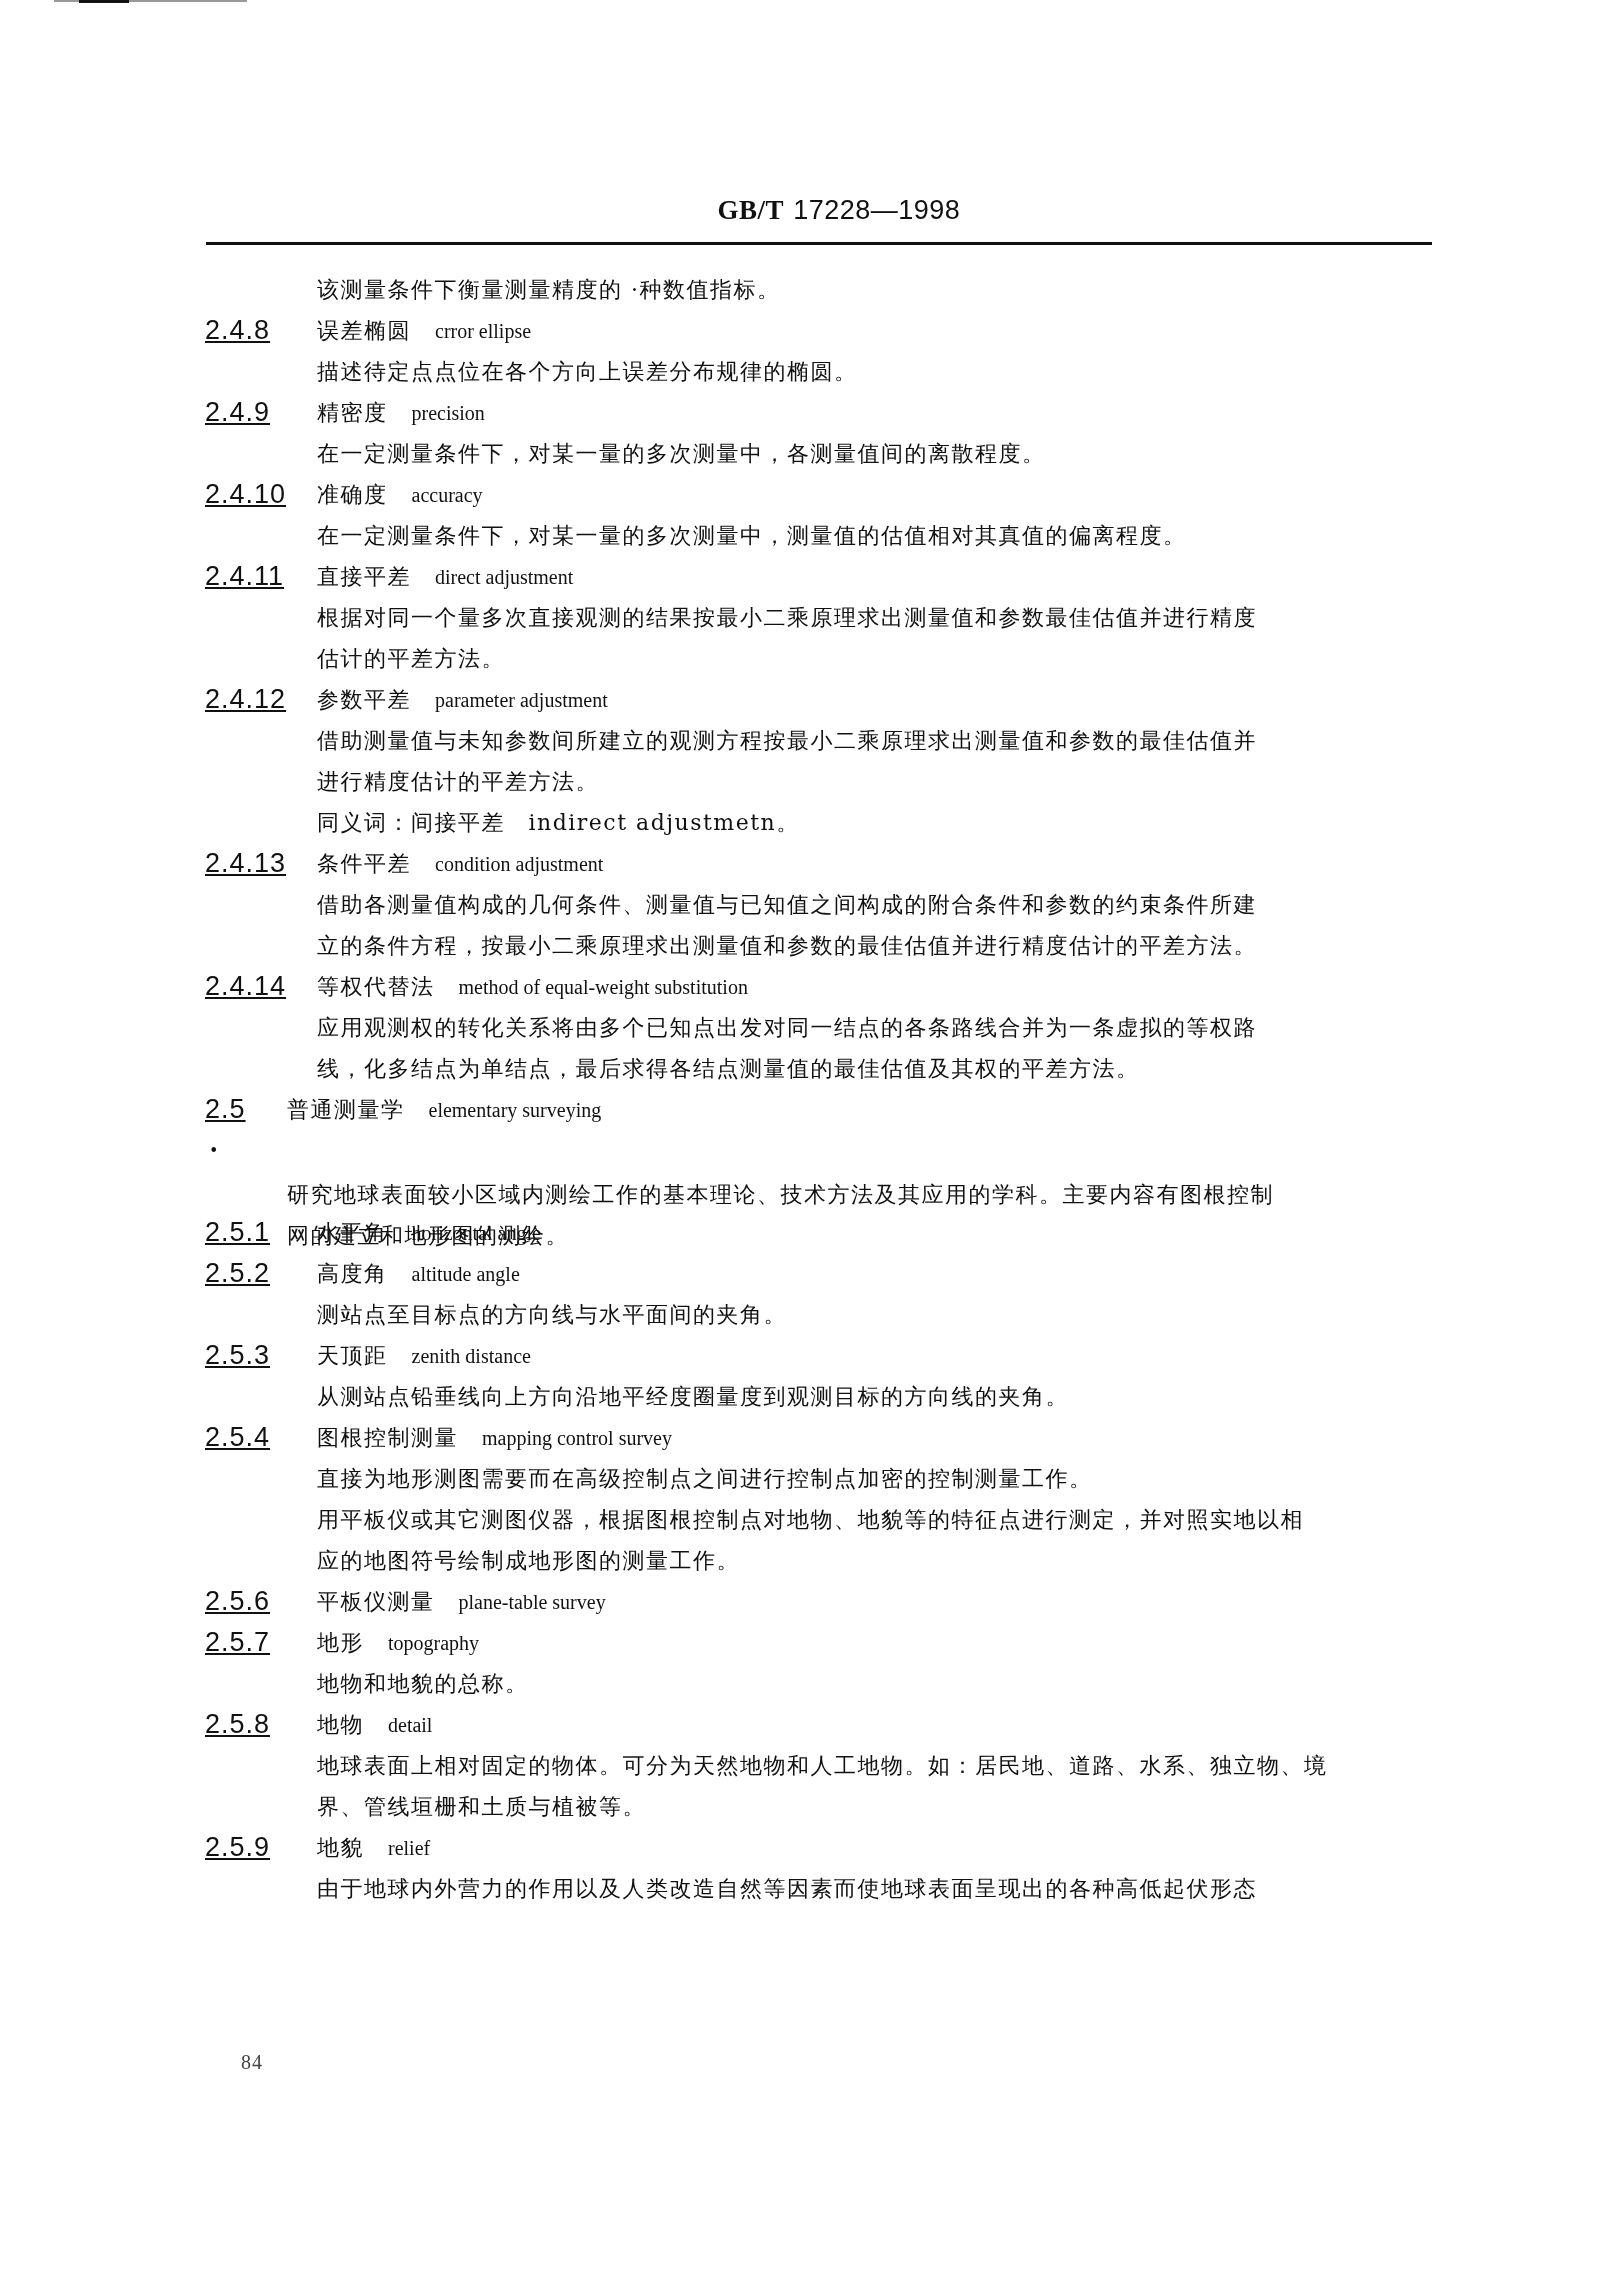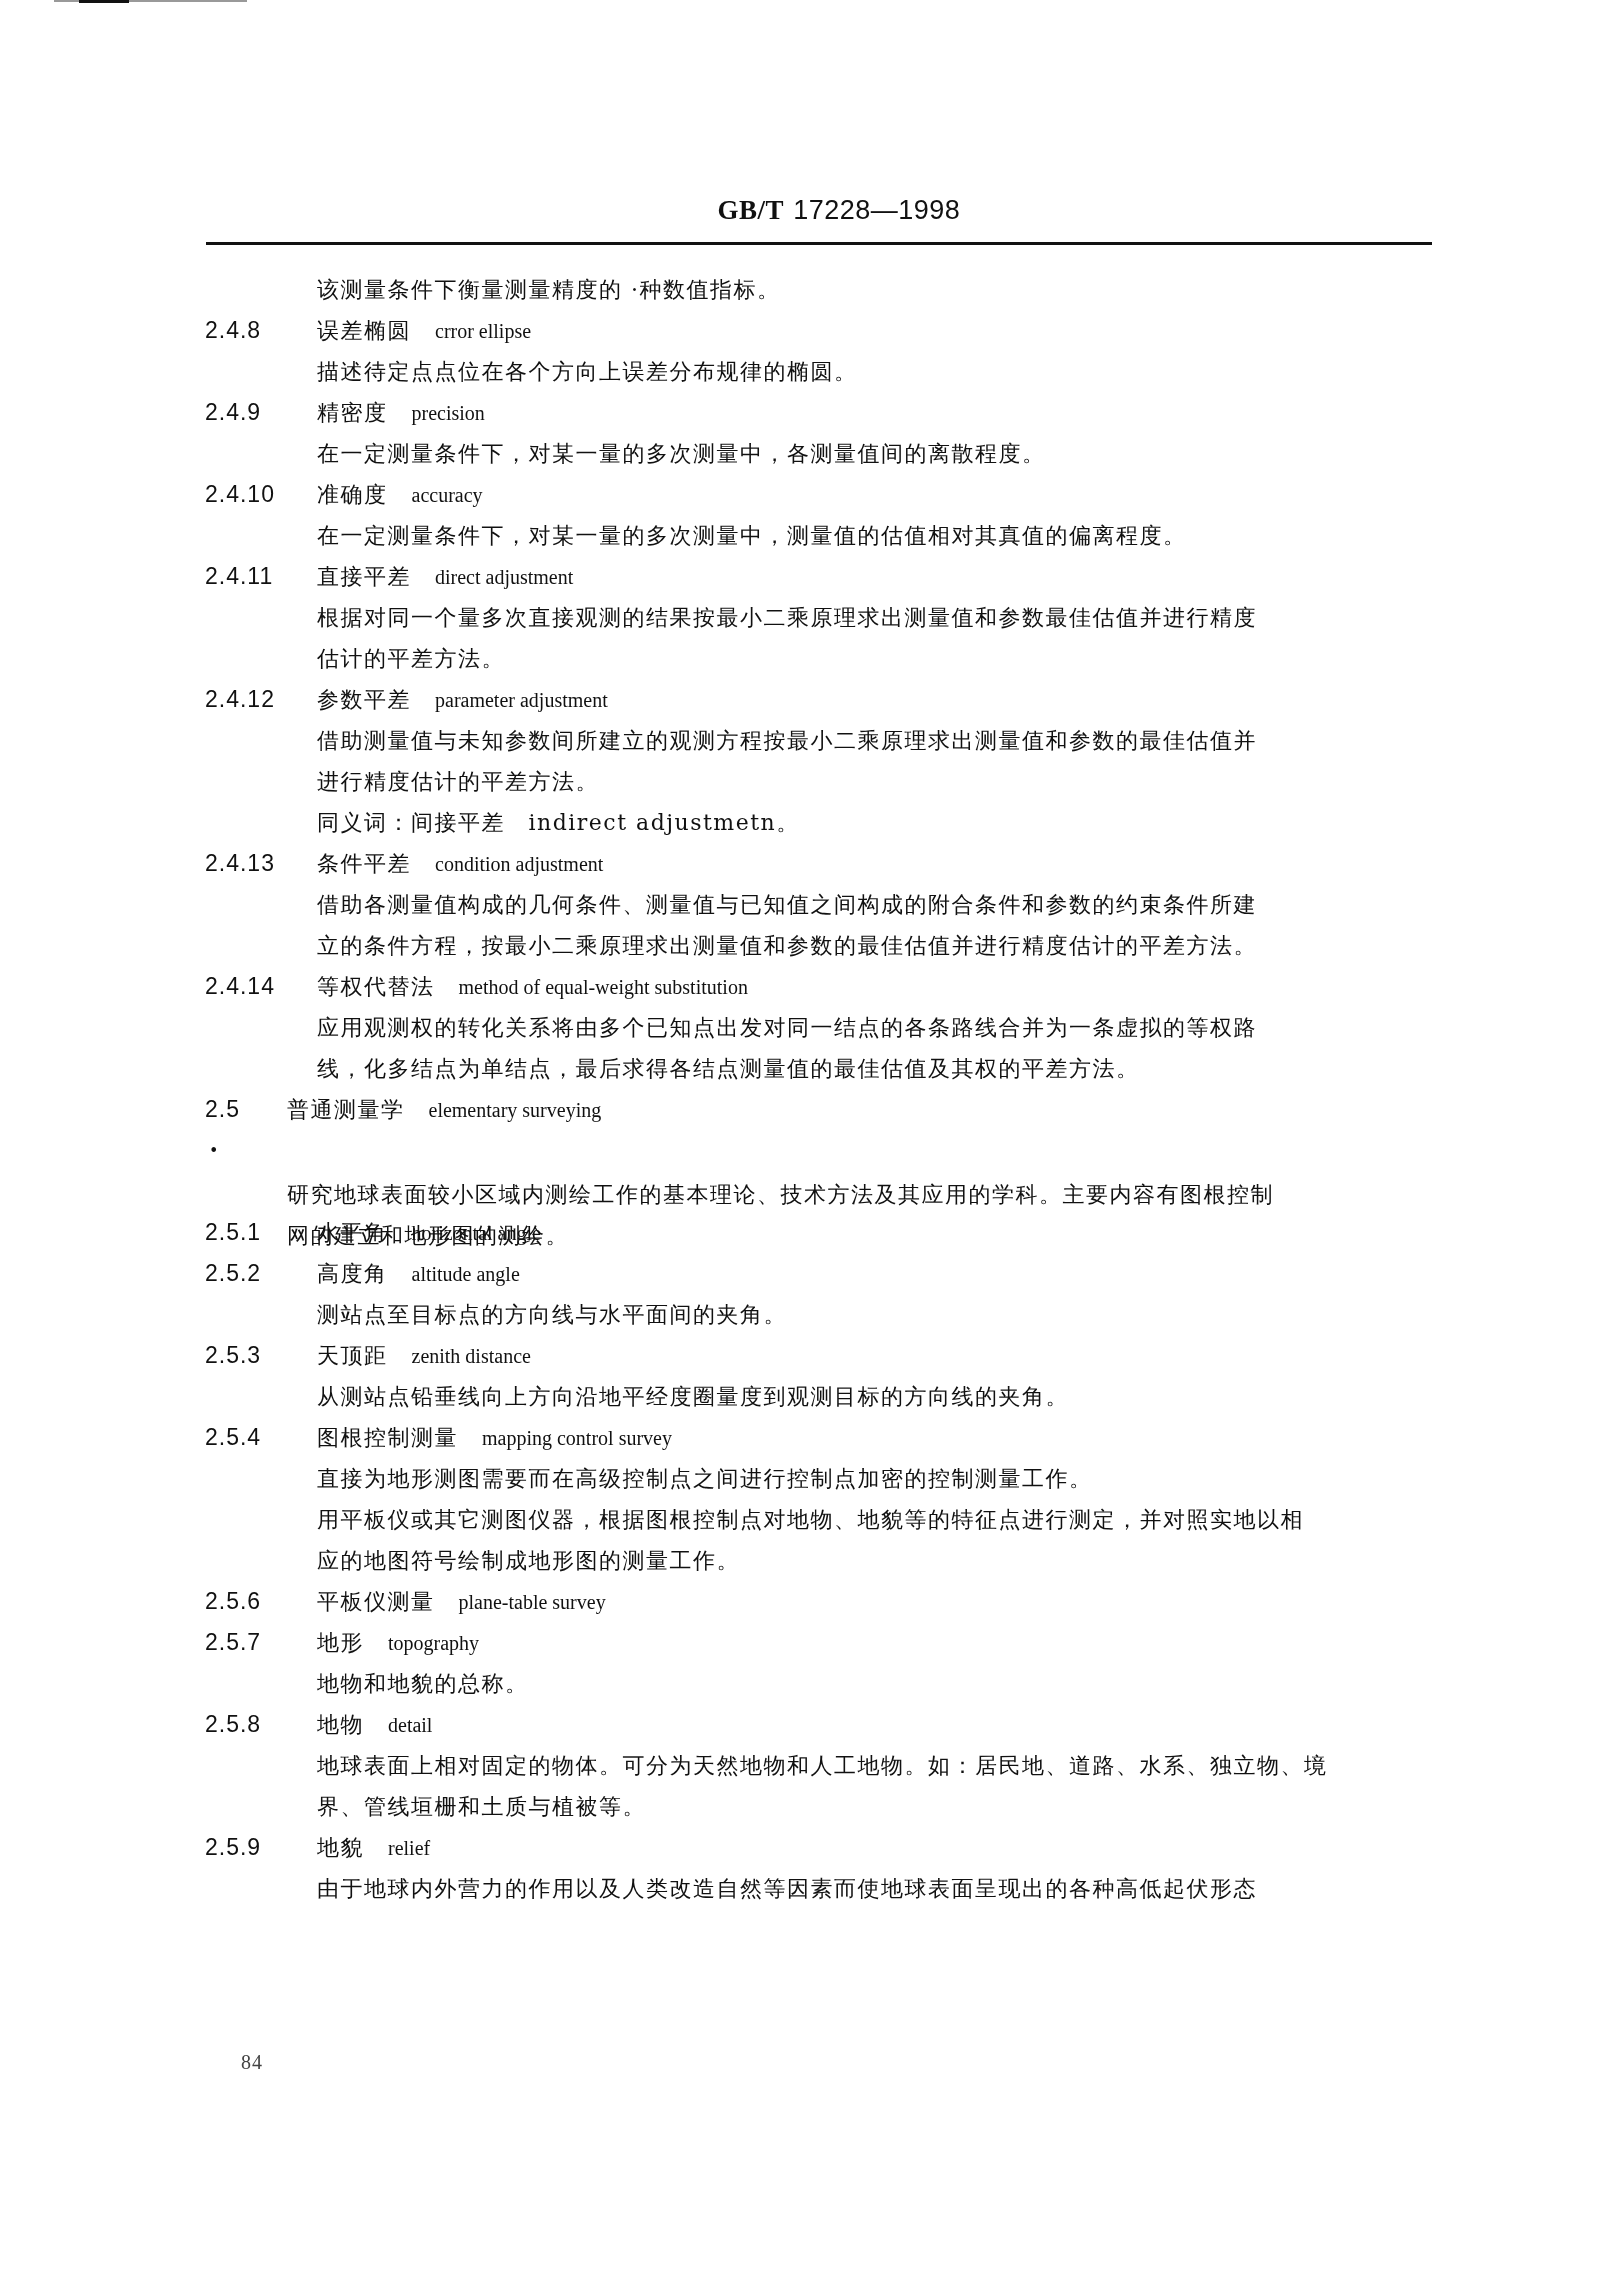--- a/index.html
+++ b/index.html
@@ -7,21 +7,21 @@
          font-family: "DejaVu Serif", "Liberation Serif", serif; color: #111; }
   .scan-mark { position: absolute; left: 54px; top: 0; width: 193px; height: 2px; background: #999; }
   .scan-mark::before { content: ""; position: absolute; left: 25px; top: 0; width: 50px; height: 3px; background: #111; }
   .header { position: absolute; top: 194px; left: 0; width: 1610px; text-align: center;
             font-size: 27px; letter-spacing: 0.5px; padding-left: 34px; }
   .header .gb { font-family: "Liberation Serif", serif; font-weight: bold; }
   .header .num { font-family: "Liberation Sans", sans-serif; }
   .rule { position: absolute; left: 206px; top: 242px; width: 1226px; height: 3px; background: #111; }
   .content { position: absolute; left: 205px; top: 269px; width: 1238px; }
   .line { height: 41px; line-height: 41px; font-size: 22px; white-space: nowrap; position: relative; }
-  .num-col { position: absolute; left: 0; font-family: "Liberation Sans", sans-serif; font-size: 23px; letter-spacing: 1px; }
+  .num-col { position: absolute; left: 0; font-family: "Liberation Sans", sans-serif; font-size: 27px; letter-spacing: 1px; text-decoration: underline; }
   .zh { letter-spacing: 1.5px; }
   .en { font-family: "Liberation Serif", serif; font-size: 20px; margin-left: 24px; }
   .term { position: absolute; left: 112px; }
   .body { position: absolute; left: 112px; }
   .term.l5 { left: 82px; }
   .body.l5 { left: 82px; margin-top: 44px; }
   .bullet { position: absolute; left: 4px; font-size: 16px; }
   .page-num { position: absolute; left: 241px; top: 2051px; font-size: 20px; color: #444;
               font-family: "Liberation Serif", serif; letter-spacing: 1px; }
 </style>

